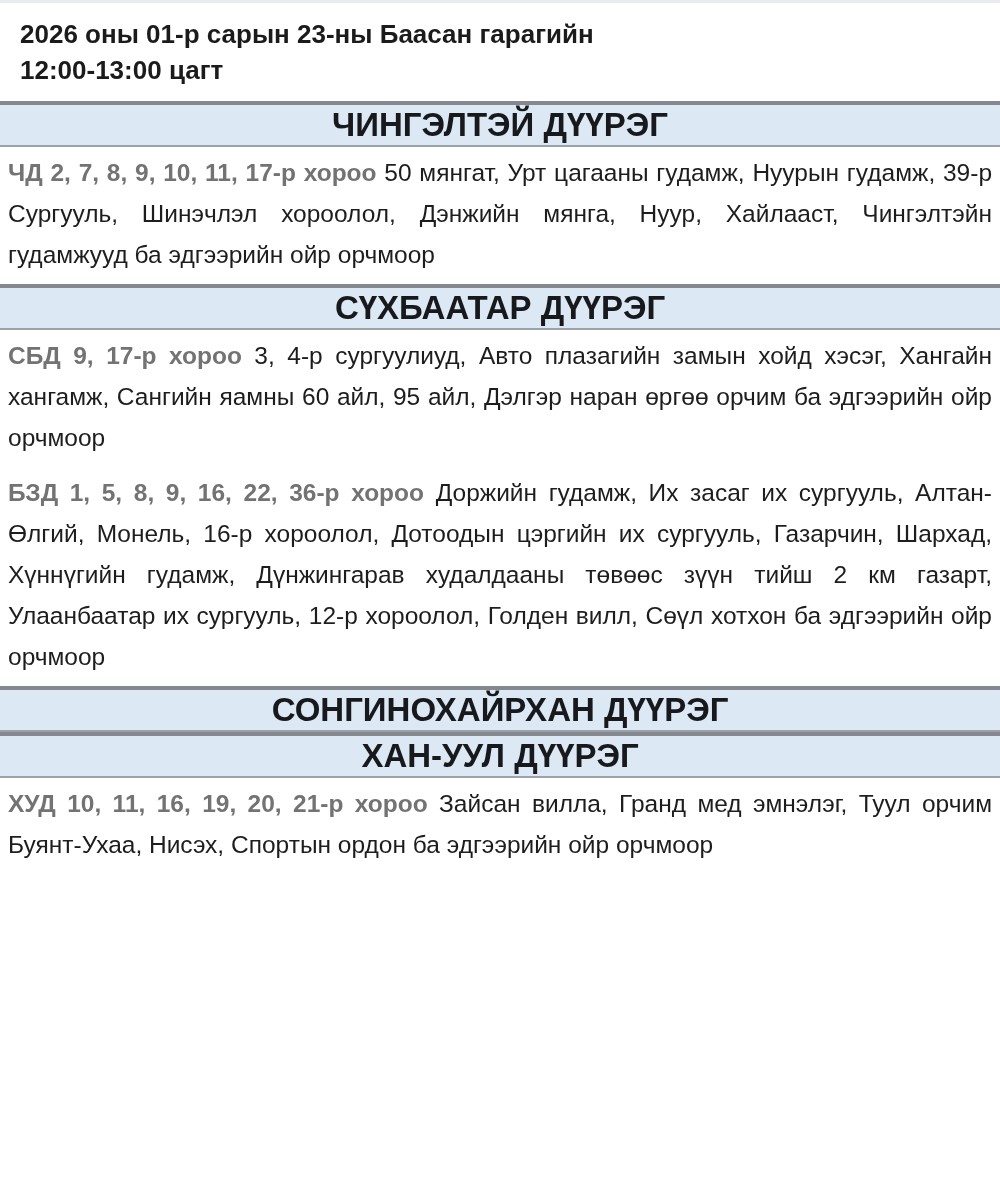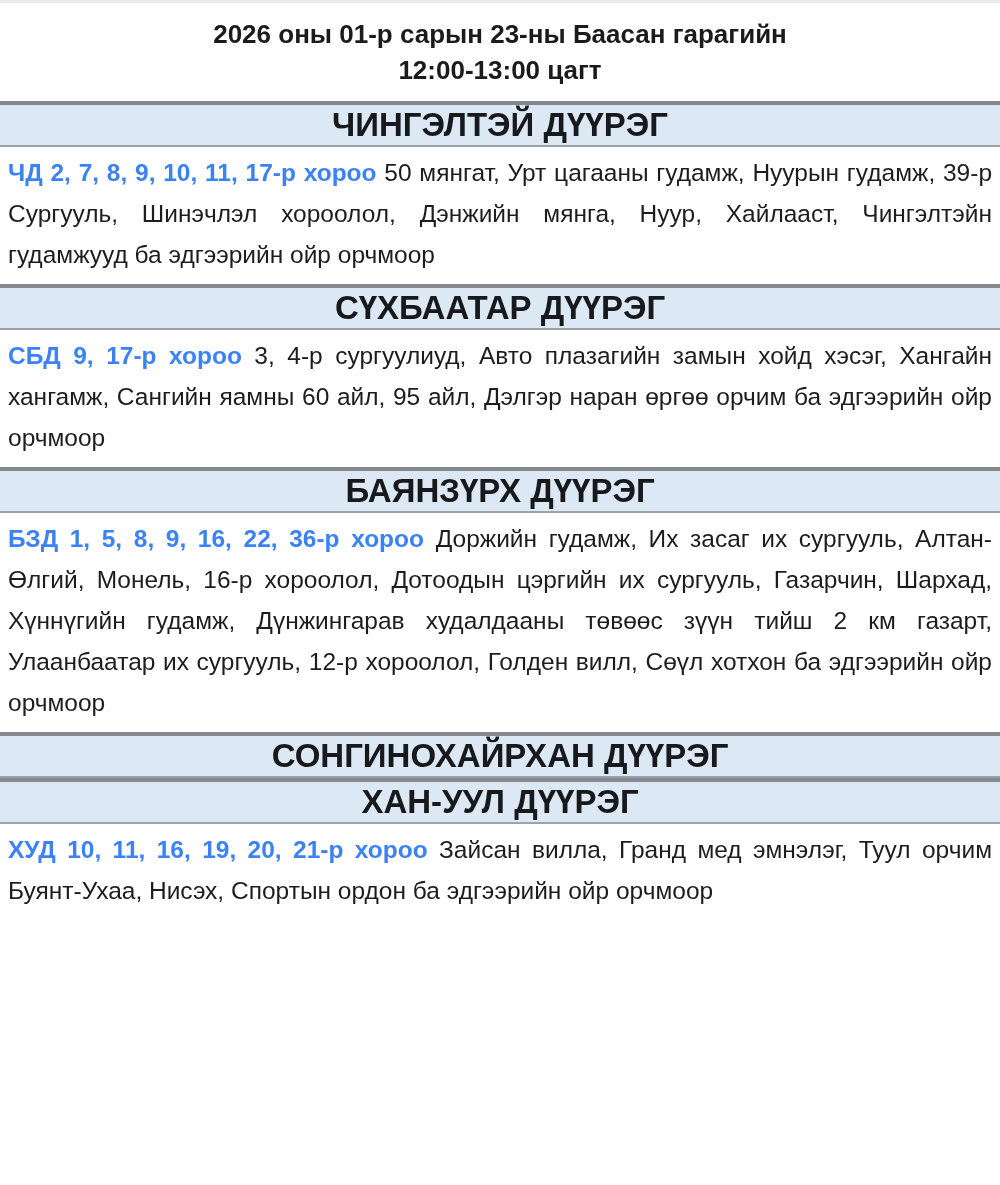--- a/index.html
+++ b/index.html
@@ -16,21 +16,21 @@
   .page {
     width: 1000px;
     background: #ffffff;
   }
   .top-strip {
     height: 3px;
     background: #e9ebee;
   }
   .title-block {
     padding: 16px 20px 16px;
-    text-align: center;
+    text-align: left;
   }
   .title-line {
     margin: 0;
     font-size: 26px;
     font-weight: bold;
     color: #1b1b1b;
     line-height: 30px;
   }
   .title-line + .title-line {
     margin-top: 6px;
@@ -49,21 +49,21 @@
   .section-body {
     margin: 0;
     padding: 5px 8px 9px;
     font-size: 24.5px;
     line-height: 41px;
     text-align: justify;
     color: var(--body-text, #1d1d1d);
   }
   .section-body strong {
     font-weight: bold;
-    color: #3b82f6;
+    color: #737373;
   }
 </style>
 </head>
 <body>
 
 <div class="page">
   <div class="top-strip"></div>
 
   <div class="title-block">
     <p class="title-line">2026 оны 01-р сарын 23-ны Баасан гарагийн</p>
@@ -80,21 +80,20 @@
 
   <section>
     <div class="section-header">СҮХБААТАР ДҮҮРЭГ</div>
     <p class="section-body">
       <strong>СБД 9, 17-р хороо</strong>
       <span>3, 4-р сургуулиуд, Авто плазагийн замын хойд хэсэг, Хангайн хангамж, Сангийн яамны 60 айл, 95 айл, Дэлгэр наран өргөө орчим ба эдгээрийн ойр орчмоор</span>
     </p>
   </section>
 
   <section>
-    <div class="section-header">БАЯНЗҮРХ ДҮҮРЭГ</div>
     <p class="section-body">
       <strong>БЗД 1, 5, 8, 9, 16, 22, 36-р хороо</strong>
       <span>Доржийн гудамж, Их засаг их сургууль, Алтан-Өлгий, Монель, 16-р хороолол, Дотоодын цэргийн их сургууль, Газарчин, Шархад, Хүннүгийн гудамж, Дүнжингарав худалдааны төвөөс зүүн тийш 2 км газарт, Улаанбаатар их сургууль, 12-р хороолол, Голден вилл, Сөүл хотхон ба эдгээрийн ойр орчмоор</span>
     </p>
   </section>
 
 
   <section>
     <div class="section-header">СОНГИНОХАЙРХАН ДҮҮРЭГ</div>
   </section>

